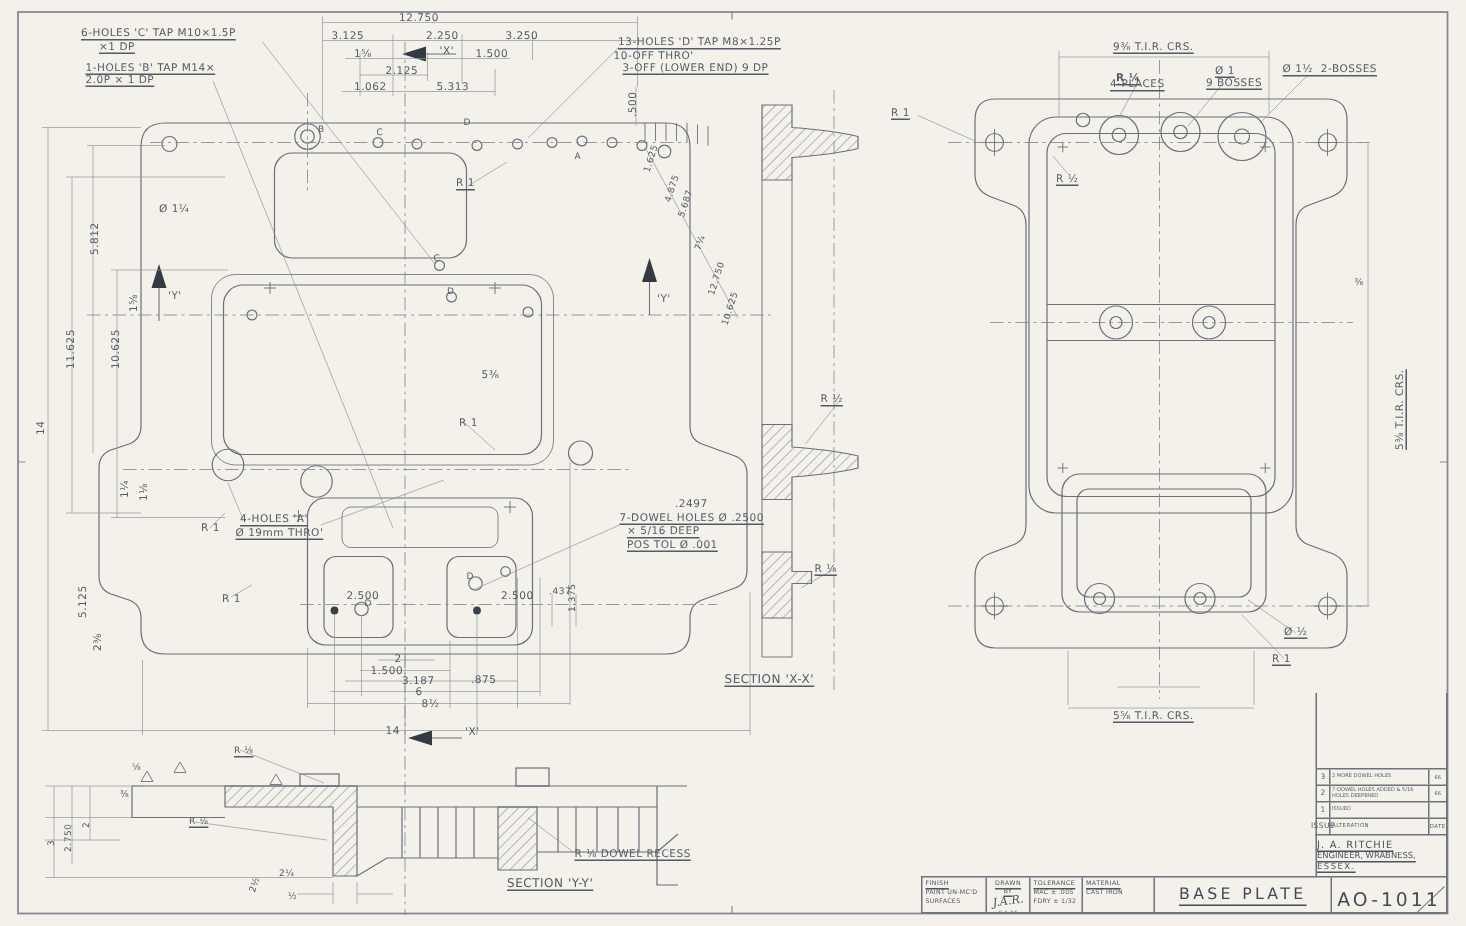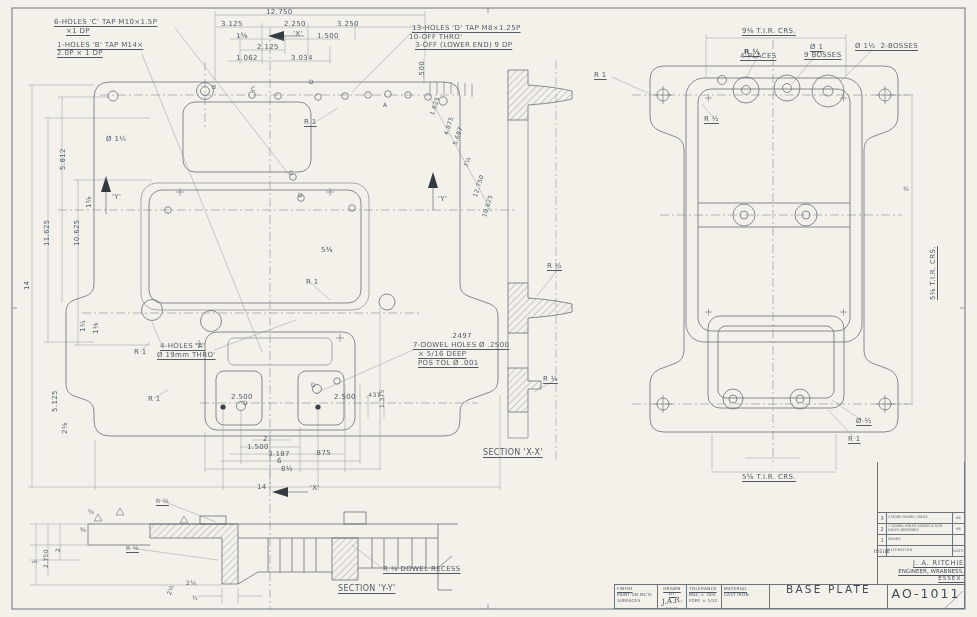--- a/index.html
+++ b/index.html
@@ -17,36 +17,36 @@
   
   .rev-col{position:absolute;left:877px;top:462px;width:88px;height:94px;
            border-left:1px solid #6d737a;border-right:1px solid #6d737a;
            display:flex;flex-direction:column;justify-content:flex-end}
   .rev-row{display:flex;border-top:1px solid #6d737a;min-height:11px;font-size:3.4px;color:#555d68;align-items:center}
   .rev-row .c-issue{width:9px;text-align:center;border-right:1px solid #6d737a;align-self:stretch;display:flex;align-items:center;justify-content:center;font-size:5px}
   .rev-row .c-alt{flex:1;padding:0 1px;line-height:1.1}
   .rev-row .c-date{width:12px;border-left:1px solid #6d737a;align-self:stretch;display:flex;align-items:center;justify-content:center}
   .rev-head{font-size:3.6px;letter-spacing:.3px}
   .company{position:absolute;left:877px;top:556px;width:88px;height:28px;
-           border:1px solid #6d737a;border-bottom:none;text-align:right;color:#4a535e;padding-top:2px}
+           border:1px solid #6d737a;border-bottom:none;text-align:left;color:#4a535e;padding-top:2px}
   .company .co1{font-size:6.6px;letter-spacing:.8px}
   .company .co2{font-size:5.6px;margin-top:1px}
   .company .co3{font-size:5.6px;margin-top:1px;letter-spacing:1px}
   
   .tb{position:absolute;left:614px;top:584px;width:351px;height:25px;border:1px solid #6d737a;display:flex;color:#4d5662}
   .tb .cell{border-right:1px solid #6d737a;padding:1px 2px;overflow:hidden}
   .tb .cell:last-child{border-right:none}
   .tb .lbl{font-size:4.2px;letter-spacing:.3px}
   .tb .val{font-size:4.2px;margin-top:1px;letter-spacing:.2px}
   .c-finish{width:43px}.c-drawn{width:29px;text-align:center}.c-tol{width:35px}.c-mat{width:48px}
   .c-title{width:118px;display:flex;align-items:center;justify-content:center}
-  .c-num{flex:1;display:flex;align-items:flex-start;justify-content:center}
+  .c-num{flex:1;display:flex;align-items:flex-end;justify-content:center}
   .sig{font-family:"DejaVu Serif",serif;font-style:italic;font-size:7.5px;transform:rotate(-8deg);color:#49525d}
   .drawn-date{font-size:3.8px;margin-top:1px}
-  .title-text{font-size:10.5px;letter-spacing:2.2px;color:#404a56;border-bottom:1px solid #404a56;padding-bottom:14px}
+  .title-text{font-size:10.5px;letter-spacing:2.2px;color:#404a56;border-bottom:1px solid #404a56;padding-bottom:1px}
   .num-text{font-size:12.5px;letter-spacing:2px;color:#404a56}
 </style>
 </head>
 <body>
 
 <div class="sheet">
 
   <svg width="977" height="617" viewBox="0 0 977 617">
     <defs>
       <pattern id="h" width="5" height="5" patternUnits="userSpaceOnUse" patternTransform="rotate(45)">
@@ -200,21 +200,21 @@
       <span class="anno u" style="left: 57px; top: 50px;">2.0P × 1 DP</span>
       <span class="anno" style="left: 266px; top: 9px;">12.750</span>
       <span class="anno" style="left: 221px; top: 21px;">3.125</span>
       <span class="anno" style="left: 284px; top: 21px;">2.250</span>
       <span class="anno" style="left: 337px; top: 21px;">3.250</span>
       <span class="anno" style="left: 236px; top: 33px;">1⅝</span>
       <span class="anno" style="left: 293px; top: 31px;">'X'</span>
       <span class="anno" style="left: 317px; top: 33px;">1.500</span>
       <span class="anno" style="left: 257px; top: 44px;">2.125</span>
       <span class="anno" style="left: 236px; top: 55px;">1.062</span>
-      <span class="anno" style="left: 291px; top: 55px;">3.034</span>
+      <span class="anno" style="left: 291px; top: 55px;">5.313</span>
       <span class="anno u" style="left: 412px; top: 25px;">13-HOLES 'D' TAP M8×1.25P</span>
       <span class="anno" style="left: 409px; top: 34px;">10-OFF THRO'</span>
       <span class="anno u" style="left: 415px; top: 42px;">3-OFF (LOWER END) 9 DP</span>
       <span class="anno" style="left: 419px; top: 78px; transform: rotate(-90deg);">.500</span>
       <span class="anno u" style="left: 594px; top: 72px;">R 1</span>
       <span class="anno u" style="left: 304px; top: 119px;">R 1</span>
       <span class="anno" style="left: 106px; top: 136px;">Ø 1¼</span>
       <span class="anno" style="left: 112px; top: 194px;">'Y'</span>
       <span class="anno" style="left: 438px; top: 196px;">'Y'</span>
       <span class="anno" style="left: 321px; top: 247px;">5⅜</span>

